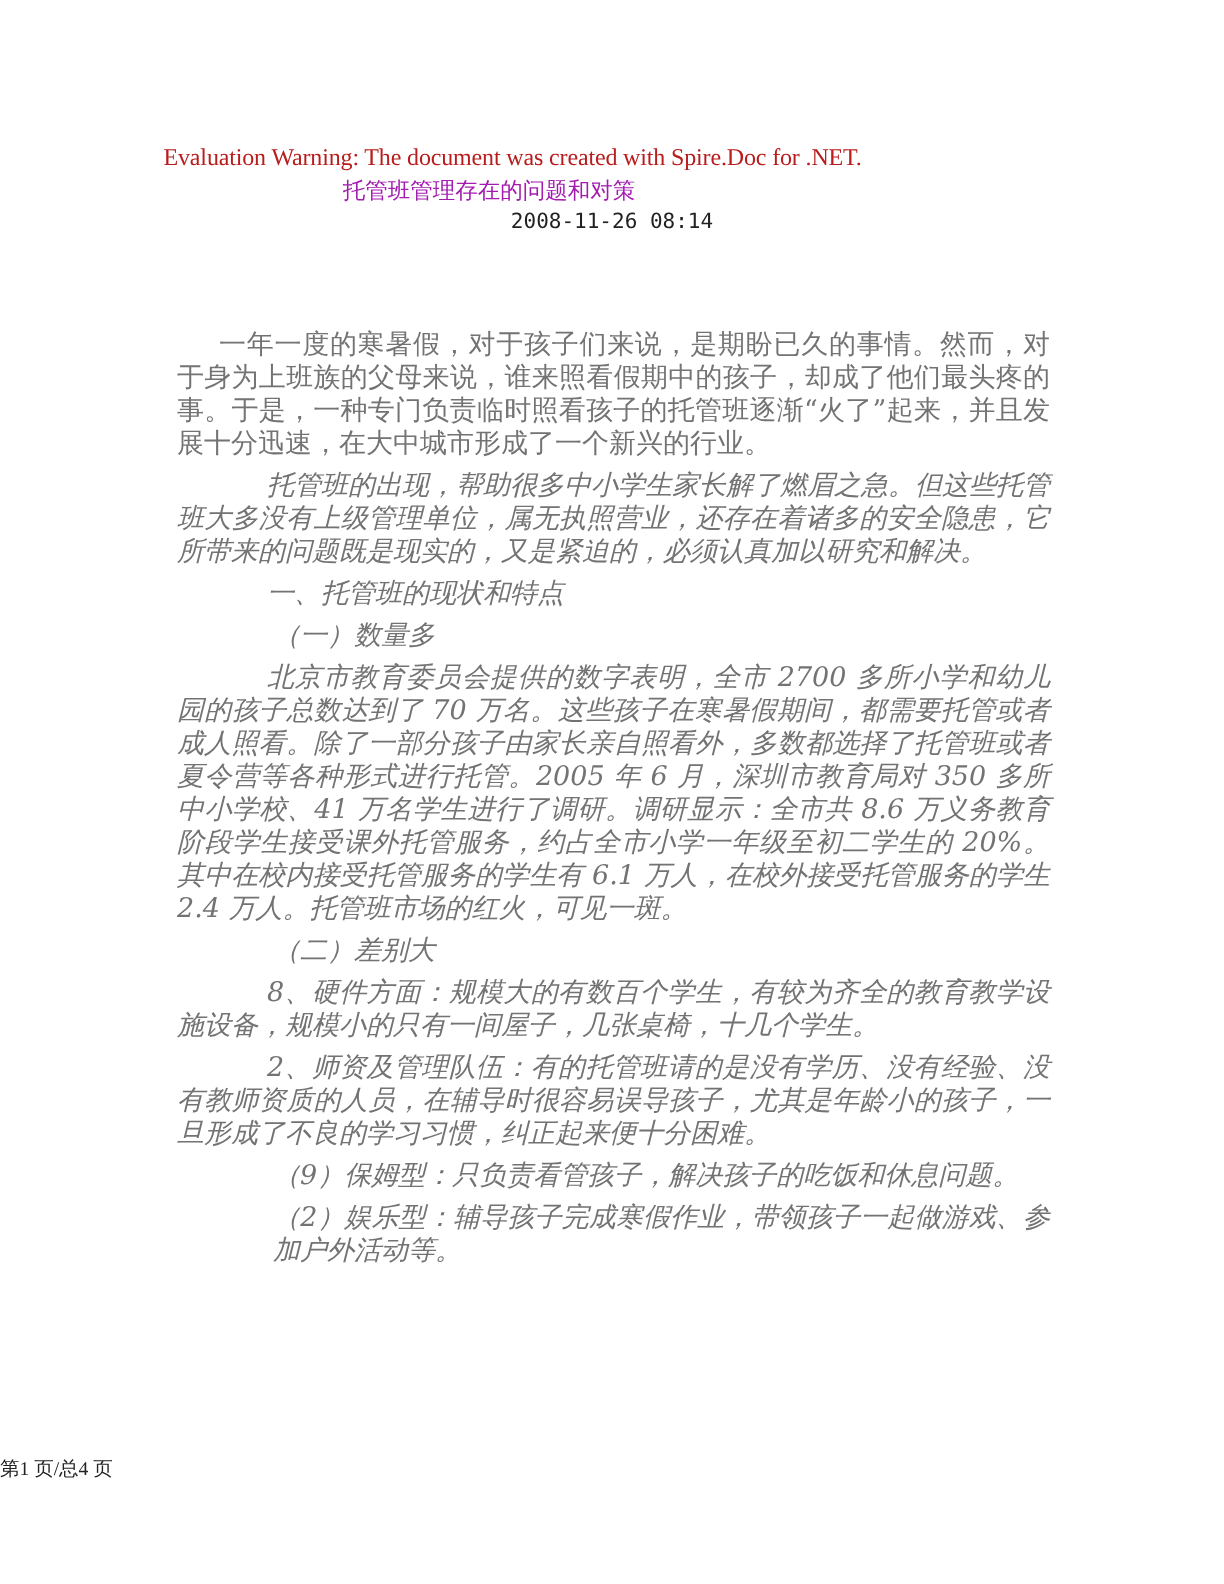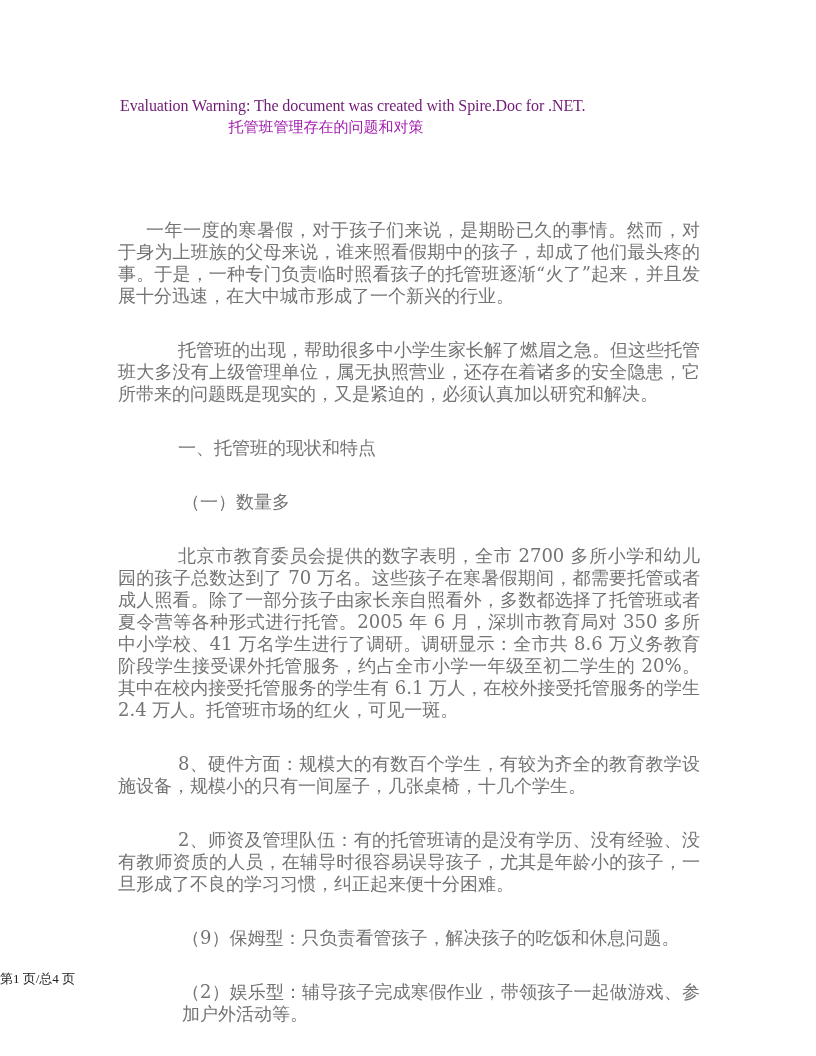--- a/index.html
+++ b/index.html
@@ -1,42 +1,44 @@
 <!DOCTYPE html>
 <html><head>
   <meta charset="utf-8">
   <style>
     html, body { margin: 0; padding: 0; background: #ffffff; }
     body { width: 816px; height: 1056px; position: relative; overflow: hidden; font-family: "DejaVu Serif", "Liberation Serif", serif; color: #1a1a1a; }
     .page { position: absolute; left: 0; top: 0; width: 816px; height: 1056px; }
-    .warning { position: absolute; left: 120px; top: 97px; font-family: "Liberation Serif", serif; font-size: 16px; color: #701a75; white-space: nowrap; letter-spacing: -0.1px; }
+    .warning { position: absolute; left: 109px; top: 97px; font-family: "Liberation Serif", serif; font-size: 16px; color: #b91c1c; white-space: nowrap; letter-spacing: -0.1px; }
     .title { position: absolute; left: 0; width: 652px; top: 118px; text-align: center; font-size: 15px; color: #a21caf; }
     .date { position: absolute; left: 0; width: 816px; top: 140px; text-align: center; font-family: "DejaVu Sans Mono", "Liberation Mono", monospace; font-size: 14px; color: #222; }
     .body { position: absolute; left: 118px; top: 219px; width: 582px; font-size: 18px; line-height: 22px; color: #737373; }
     .p { margin: 0; text-align: justify; text-justify: inter-character; }
-    .p.gap { margin-top: 32px; }
+    .p.gap { margin-top: 6px; font-style: italic; }
     .ind1 { text-indent: 28px; }
     .ind2 { text-indent: 60px; }
     .ind3 { padding-left: 60px; }
     .ind4 { padding-left: 64px; }
     .footer { position: absolute; left: 0; width: 816px; top: 970px; text-align: left; font-family: "Liberation Serif", serif; font-size: 13px; color: #222; }
   </style>
 </head>
 <body>
 
 <div class="page">
   <div class="warning">Evaluation Warning: The document was created with Spire.Doc for .NET.</div>
   <div class="title">托管班管理存在的问题和对策</div>
+  <div class="date">2008-11-26 08:14</div>
 
   <div class="body">
     <p class="p ind1">一年一度的寒暑假，对于孩子们来说，是期盼已久的事情。然而，对于身为上班族的父母来说，谁来照看假期中的孩子，却成了他们最头疼的事。于是，一种专门负责临时照看孩子的托管班逐渐“火了”起来，并且发展十分迅速，在大中城市形成了一个新兴的行业。</p>
     <p class="p gap ind2">托管班的出现，帮助很多中小学生家长解了燃眉之急。但这些托管班大多没有上级管理单位，属无执照营业，还存在着诸多的安全隐患，它所带来的问题既是现实的，又是紧迫的，必须认真加以研究和解决。</p>
     <p class="p gap ind3">一、托管班的现状和特点</p>
     <p class="p gap ind4">（一）数量多</p>
     <p class="p gap ind2">北京市教育委员会提供的数字表明，全市 2700 多所小学和幼儿园的孩子总数达到了 70 万名。这些孩子在寒暑假期间，都需要托管或者成人照看。除了一部分孩子由家长亲自照看外，多数都选择了托管班或者夏令营等各种形式进行托管。2005 年 6 月，深圳市教育局对 350 多所中小学校、41 万名学生进行了调研。调研显示：全市共 8.6 万义务教育阶段学生接受课外托管服务，约占全市小学一年级至初二学生的 20%。其中在校内接受托管服务的学生有 6.1 万人，在校外接受托管服务的学生 2.4 万人。托管班市场的红火，可见一斑。</p>
+    <p class="p gap ind4">（二）差别大</p>
     <p class="p gap ind2">8、硬件方面：规模大的有数百个学生，有较为齐全的教育教学设施设备，规模小的只有一间屋子，几张桌椅，十几个学生。</p>
     <p class="p gap ind2">2、师资及管理队伍：有的托管班请的是没有学历、没有经验、没有教师资质的人员，在辅导时很容易误导孩子，尤其是年龄小的孩子，一旦形成了不良的学习习惯，纠正起来便十分困难。</p>
     <p class="p gap ind4">（9）保姆型：只负责看管孩子，解决孩子的吃饭和休息问题。</p>
     <p class="p gap ind4">（2）娱乐型：辅导孩子完成寒假作业，带领孩子一起做游戏、参加户外活动等。</p>
   </div>
 
   <div class="footer">第1 页/总4 页</div>
 </div>
 
 </body></html>

